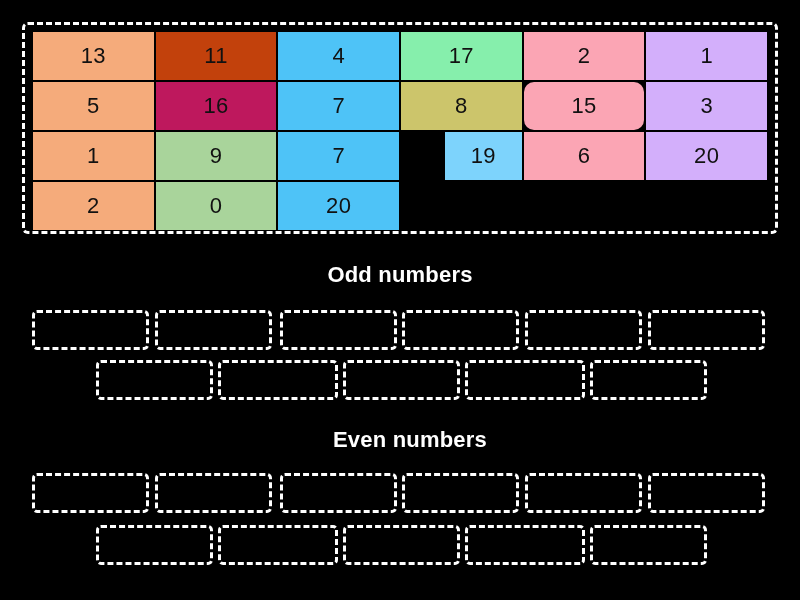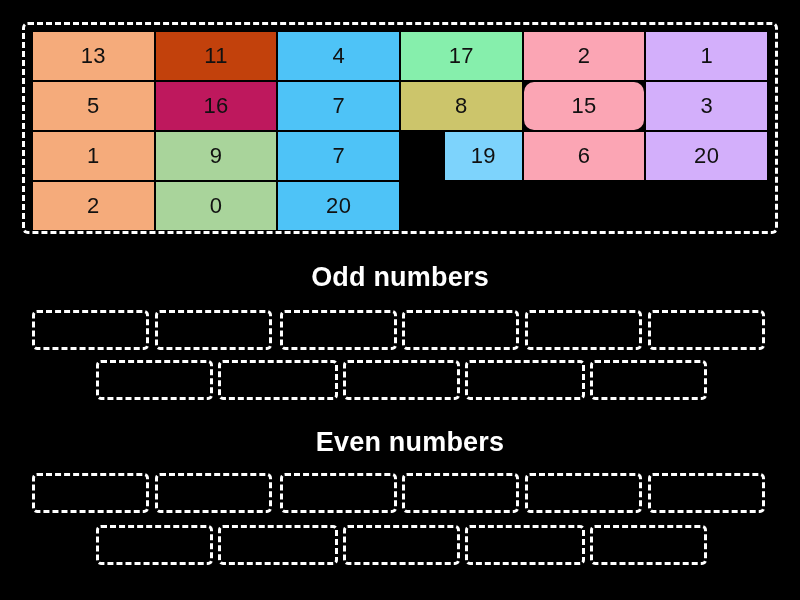--- a/index.html
+++ b/index.html
@@ -50,21 +50,21 @@
     background: transparent !important;
     cursor: default;
   }
 
   
   .section-title {
     position: absolute;
     left: 0;
     width: 800px;
     text-align: center;
-    font-size: 27px;
+    font-size: 22px;
     font-weight: bold;
     letter-spacing: 0.2px;
     color: #ffffff;
   }
   #odd-title  { top: 262px; }
   #even-title { top: 427px; padding-left: 10px; }
 
   
   .dropzone-row {
     position: absolute;

